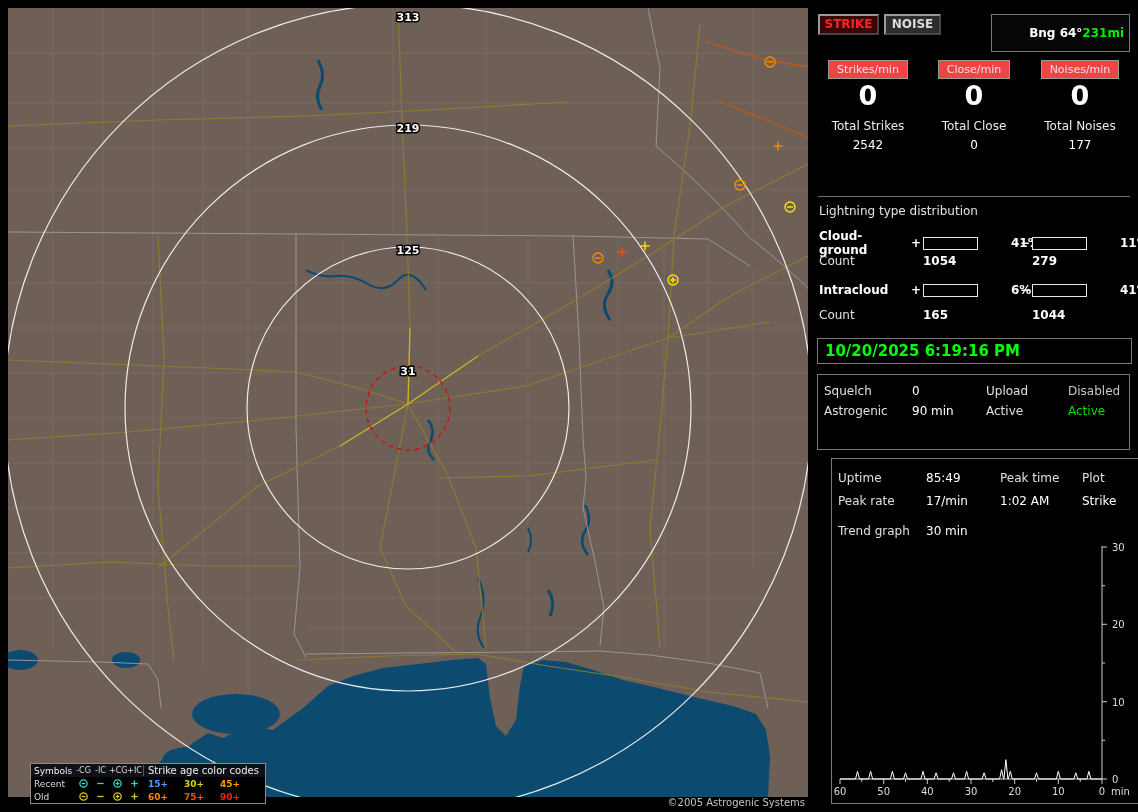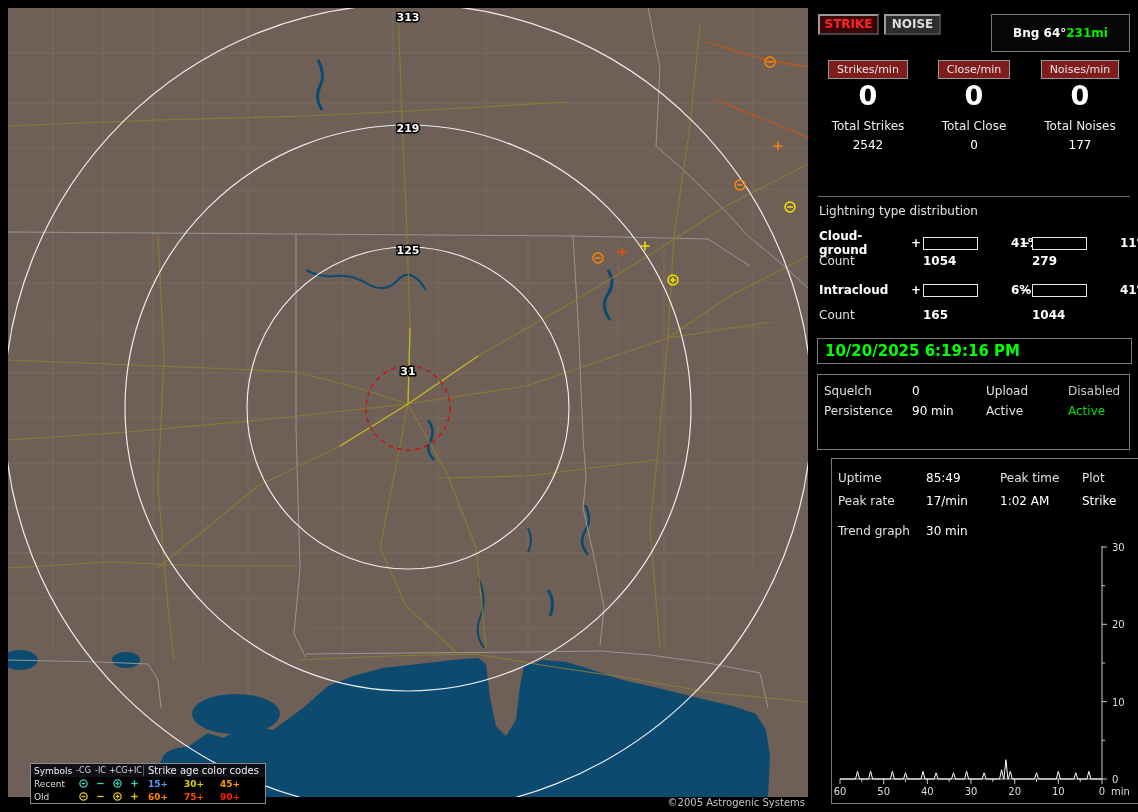--- a/index.html
+++ b/index.html
@@ -20,26 +20,26 @@
   .lg-row{display:grid;grid-template-columns:44px 17px 17px 17px 17px 36px 36px 36px;align-items:center;height:13px;}
   .lg-label{padding-left:3px;color:#ddd;}
   .lg-sym{width:11px;height:11px;display:block;margin:0 auto;}
   .lg-age{padding-left:5px;font-weight:bold;}
 
   
   .sidebar{position:absolute;left:815px;top:8px;width:318px;height:797px;color:#ddd;font-size:12px;}
   .btn3d{position:absolute;border:2px outset #9a9a9a;font-weight:bold;font-size:12px;text-align:center;line-height:17px;cursor:pointer;box-sizing:border-box;}
   #strike-btn{left:3px;top:6px;width:61px;height:21px;background:#3c0606;color:#ff2424;}
   #noise-btn{left:69px;top:6px;width:57px;height:21px;background:#2d2d2d;color:#dcdcdc;}
-  #bng{position:absolute;left:176px;top:6px;width:139px;height:21px;background:#060606;border:1px solid #7a7a7a;display:flex;justify-content:center;align-items:center;padding:18px 5px;box-sizing:border-box;font-weight:bold;color:#fff;}
+  #bng{position:absolute;left:176px;top:6px;width:139px;height:21px;background:#060606;border:1px solid #7a7a7a;display:flex;justify-content:flex-end;align-items:center;padding:18px 5px;box-sizing:border-box;font-weight:bold;color:#fff;}
   #bng .dist-val{color:#00ee00;}
 
   .rates{position:absolute;left:0;top:52px;width:318px;display:flex;}
   .rate-col{flex:1;text-align:center;}
-  .rate-btn{display:inline-block;border:1px solid #999;background:#7f1d1d;color:#e6e6e6;font-size:11px;padding:2px 8px;cursor:pointer;}
+  .rate-btn{display:inline-block;border:1px solid #999;background:#ef4444;color:#e6e6e6;font-size:11px;padding:2px 8px;cursor:pointer;}
   .rate-val{font-size:27px;font-weight:bold;color:#fff;margin-top:2px;line-height:30px;}
   .rate-total-label{font-size:12px;color:#ececec;margin-top:8px;}
   .rate-total{font-size:12px;color:#fff;margin-top:5px;}
 
   .divider{position:absolute;left:3px;right:3px;top:188px;border-top:1px solid #6e6e6e;}
 
   .dist{position:absolute;left:4px;top:196px;width:311px;height:130px;}
   .dist-title{font-size:12px;color:#e2e2e2;}
   .dist-row{position:absolute;left:0;width:308px;display:grid;grid-template-columns:90px 14px 55px 40px 14px 55px 40px;align-items:center;font-size:12px;}
   #dist-row-cg{top:25px;} #dist-row-ic{top:79px;}
@@ -296,21 +296,21 @@
     <div class="datetime">10/20/2025 6:19:16 PM</div>
 
     <div class="statusbox">
       <div class="grid-row">
         <span class="lbl">Squelch</span>
         <span class="val">0</span>
         <span class="lbl">Upload</span>
         <span class="val" style="color: rgb(200, 200, 200);">Disabled</span>
       </div>
       <div class="grid-row">
-        <span class="lbl">Persistence</span>
+        <span class="lbl">Astrogenic</span>
         <span class="val">90 min</span>
         <span class="lbl">Active</span>
         <span class="val" style="color: rgb(0, 221, 0);">Active</span>
       </div>
     </div>
 
     <div class="infobox">
       <div class="grid-row info-row1">
         <span class="lbl">Uptime</span>
         <span class="val">85:49</span>

